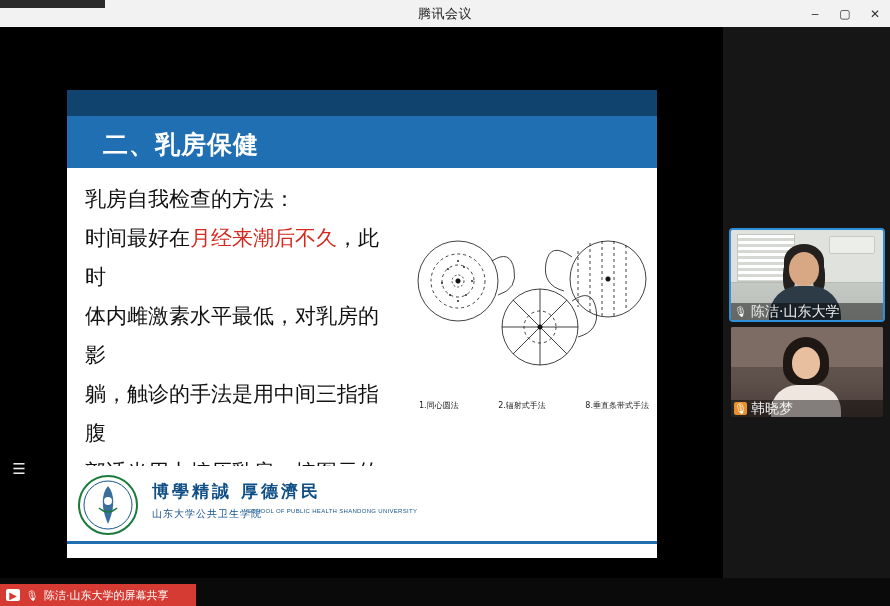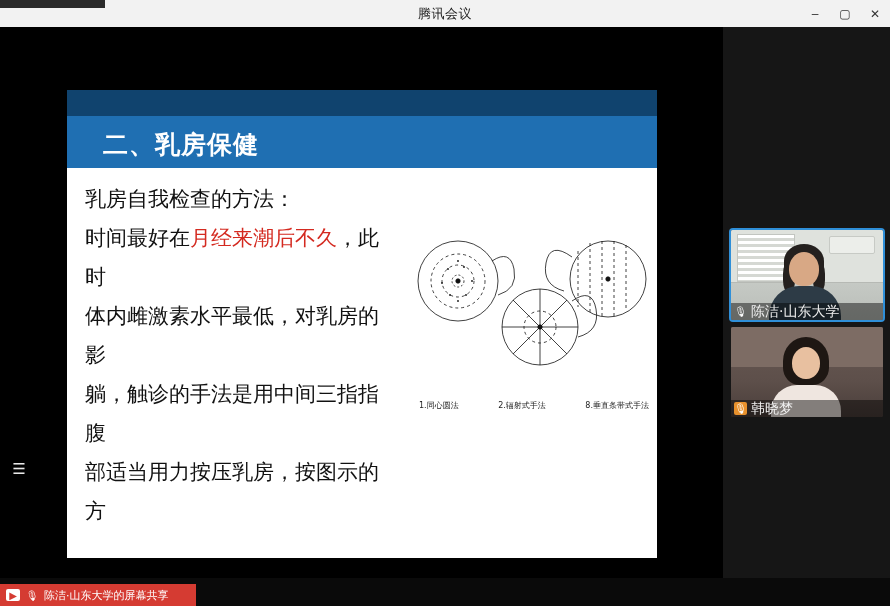--- a/index.html
+++ b/index.html
@@ -415,20 +415,35 @@
               <path d="M160 22 q-22 -16 -26 6 q-4 22 18 28"></path>
             </g>
           </svg>
         </div>
         <div class="diagram-caption">
           <span>1.同心圆法</span>
           <span>2.辐射式手法</span>
           <span>8.垂直条带式手法</span>
         </div>
 
+        <div class="slide-footer">
+          <div class="footer-emblem">
+            <svg width="62" height="62" viewBox="0 0 62 62">
+              <circle cx="31" cy="31" r="29" fill="none" stroke="#1a7a3c" stroke-width="2"></circle>
+              <circle cx="31" cy="31" r="24" fill="none" stroke="#17568c" stroke-width="1"></circle>
+              <path d="M31 12 C24 20 24 34 31 50 C38 34 38 20 31 12 Z" fill="#17568c" opacity="0.85"></path>
+              <path d="M22 34 q9 8 18 0" fill="none" stroke="#1a7a3c" stroke-width="1.6"></path>
+              <circle cx="31" cy="27" r="4" fill="#ffffff"></circle>
+            </svg>
+          </div>
+          <div class="footer-motto">博學精誠  厚德濟民</div>
+          <div class="footer-school-cn">山东大学公共卫生学院</div>
+          <div class="footer-school-en">SCHOOL OF PUBLIC HEALTH SHANDONG UNIVERSITY</div>
+          <div class="footer-rule"></div>
+        </div>
       </div>
     </div>
 
     <div class="panel">
 
       <div class="tile tile-1 active">
         <div class="scene-a">
           <div class="wall"></div>
           <div class="blinds"></div>
           <div class="ac"></div>

